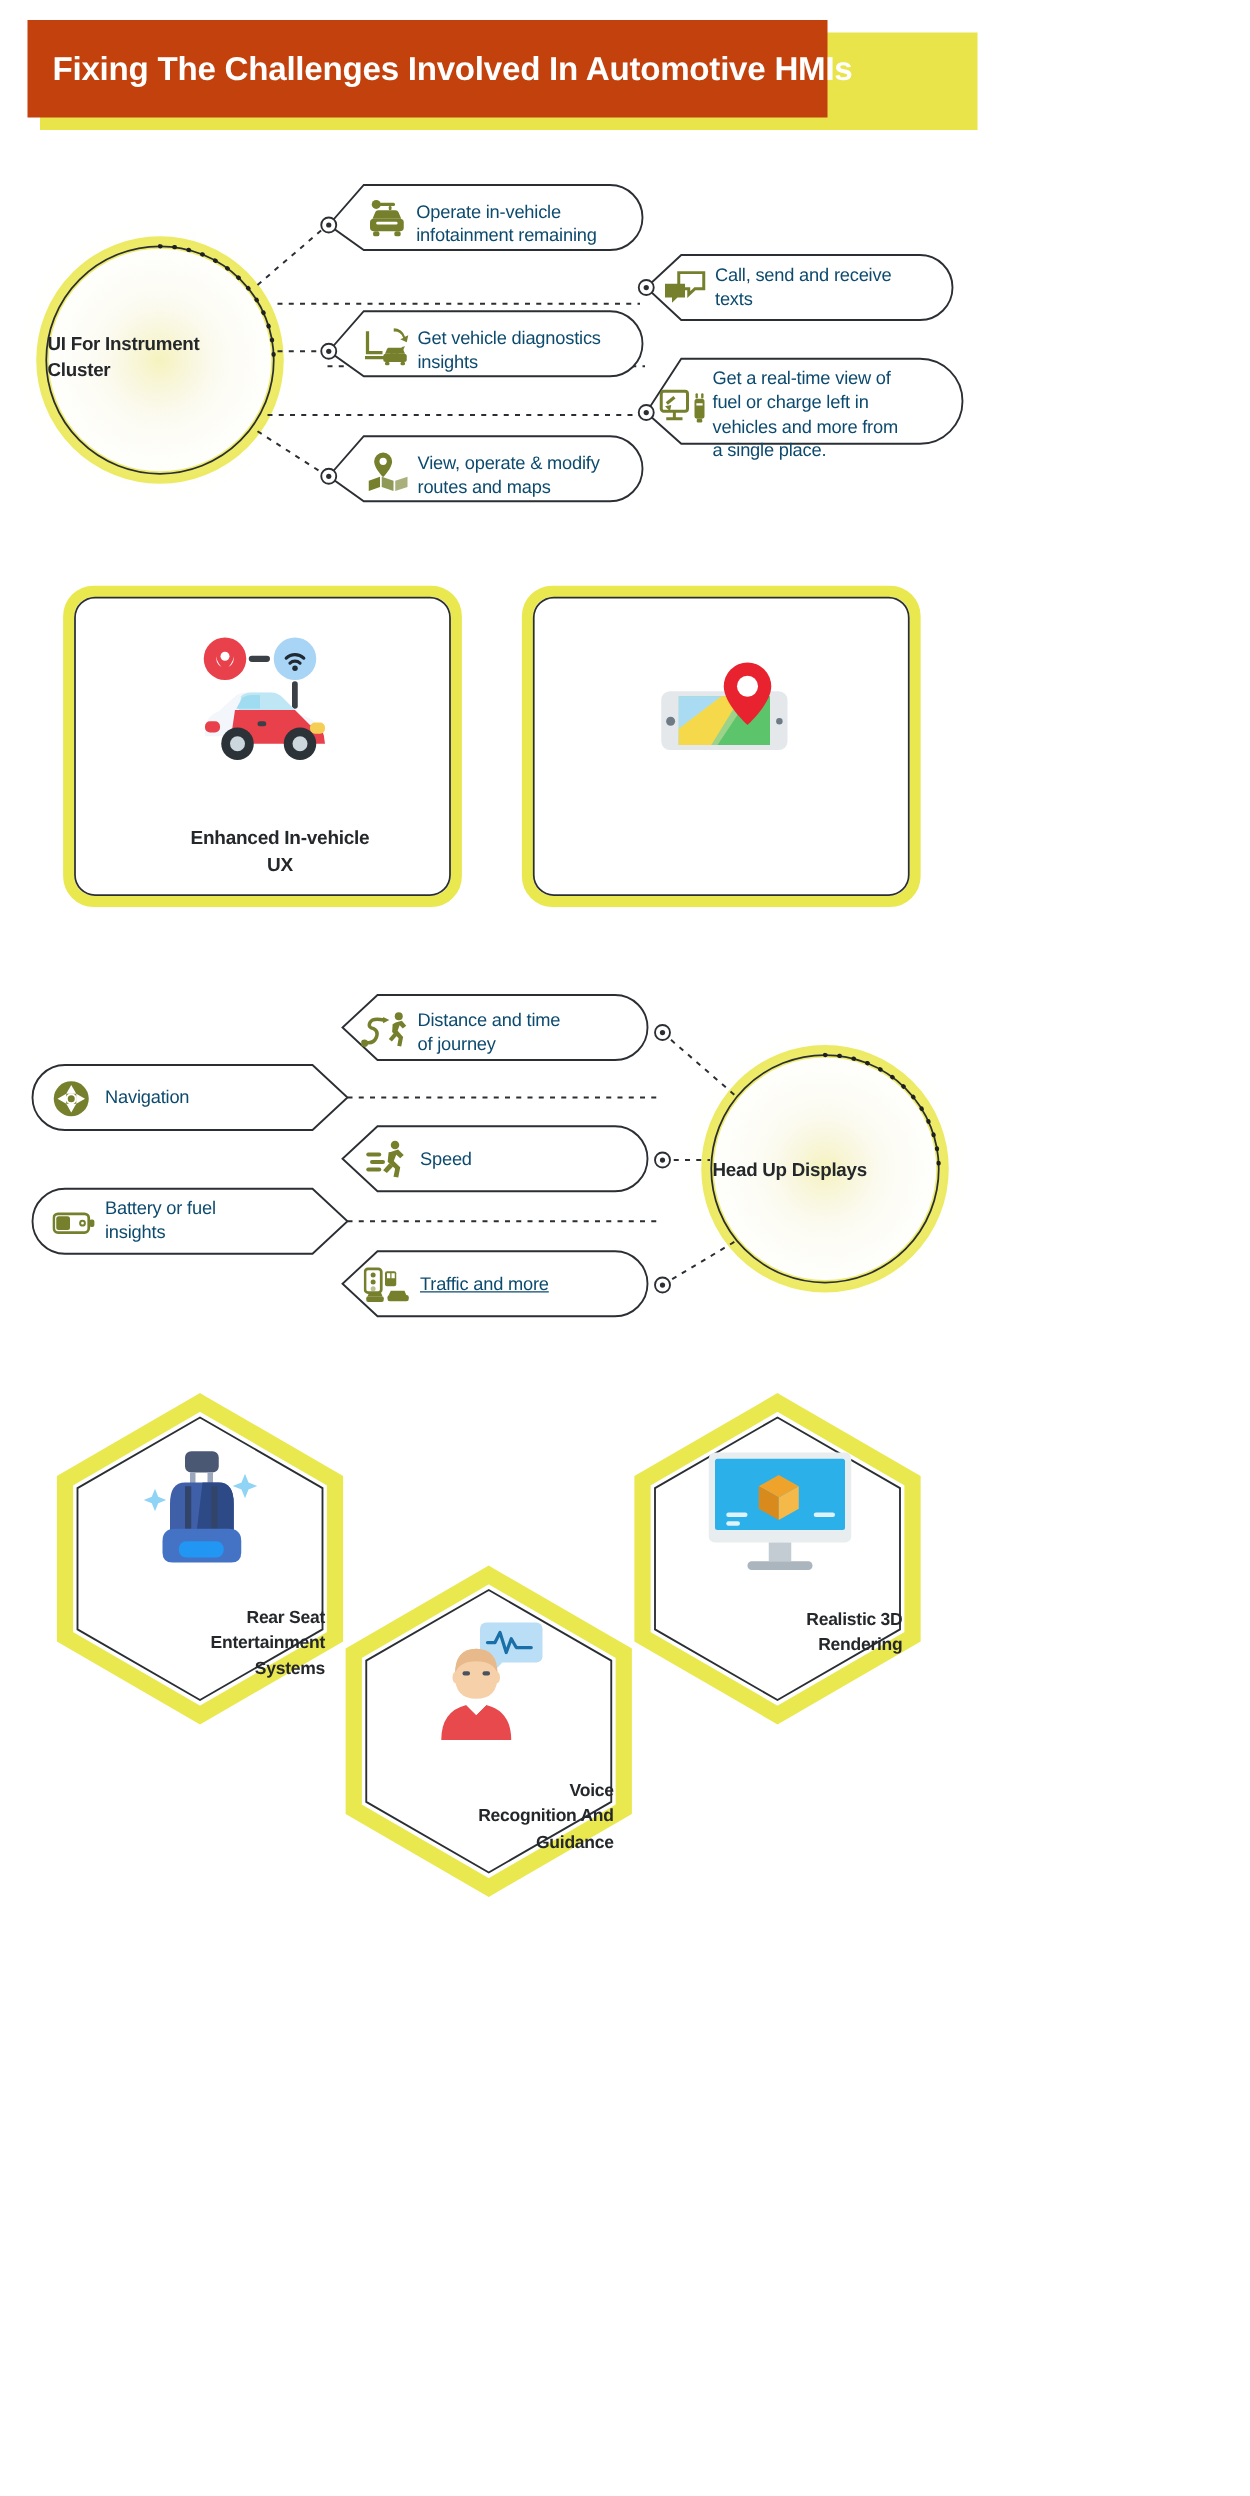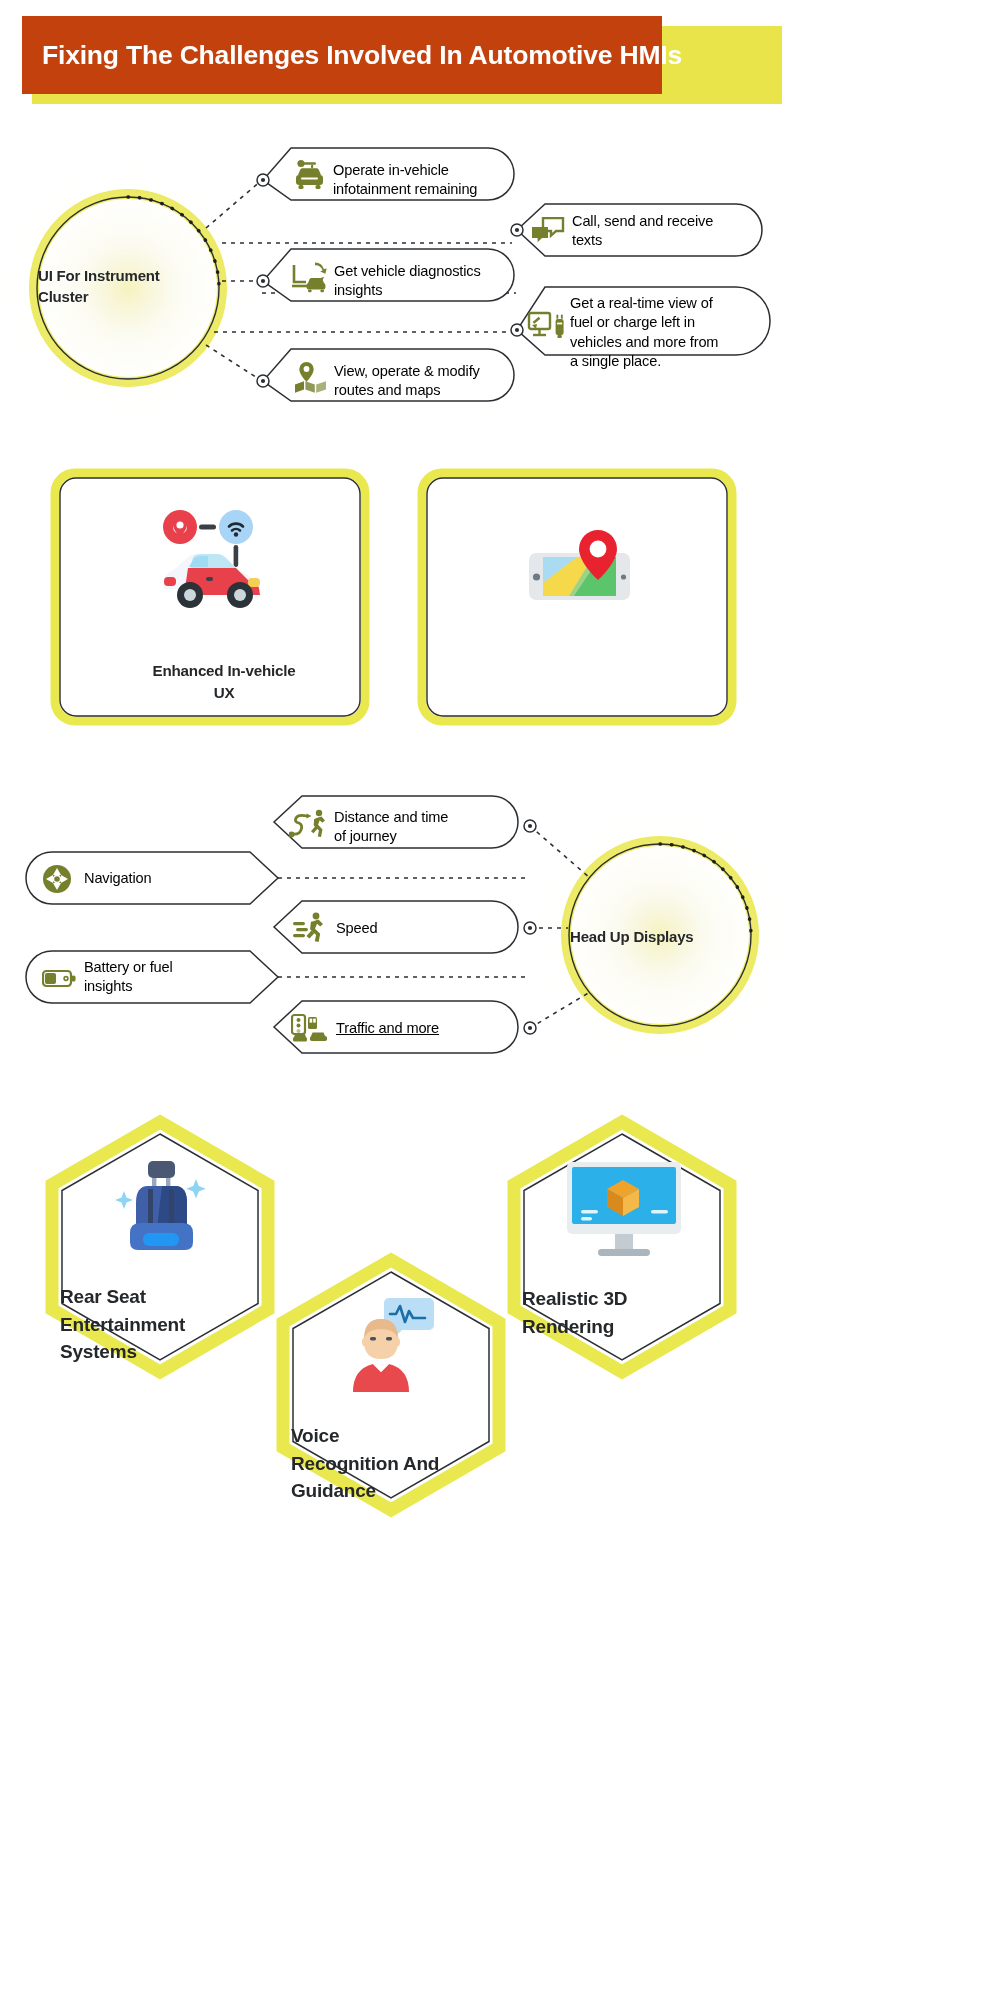--- a/index.html
+++ b/index.html
@@ -31,32 +31,32 @@
   .layer { position:absolute; left:0; top:0; width:1000px; height:1997px; pointer-events:none; }
 
   
   .hub-label {
     position:absolute; text-align:left; font-weight:bold;
     color:#25282b; font-size:15px; line-height:1.38; letter-spacing:-0.2px;
   }
 
   
   .callout-txt {
-    position:absolute; color:#000000; font-size:14.6px; line-height:1.33;
+    position:absolute; color:#0c4a6e; font-size:14.6px; line-height:1.33;
     letter-spacing:-0.15px;
   }
 
   
   .card-title {
     position:absolute; text-align:center; font-weight:bold; color:#25282b;
     font-size:15.2px; line-height:1.42; letter-spacing:-0.2px; width:100%;padding-left:28px;
   }
   .hex-title {
-    position:absolute; text-align:left; font-weight:bold; color:#25282b;
-    font-size:19px; line-height:1.45; letter-spacing:-0.2px; width:100%;
+    position:absolute; text-align:right; font-weight:bold; color:#25282b;
+    font-size:14px; line-height:1.45; letter-spacing:-0.2px; width:100%;
   }
   .icon-box { position:absolute; }
 </style>
 </head>
 <body>
 
 <div id="page">
 
   <div class="hdr-wrap">
     <div class="hdr-shadow"></div>

